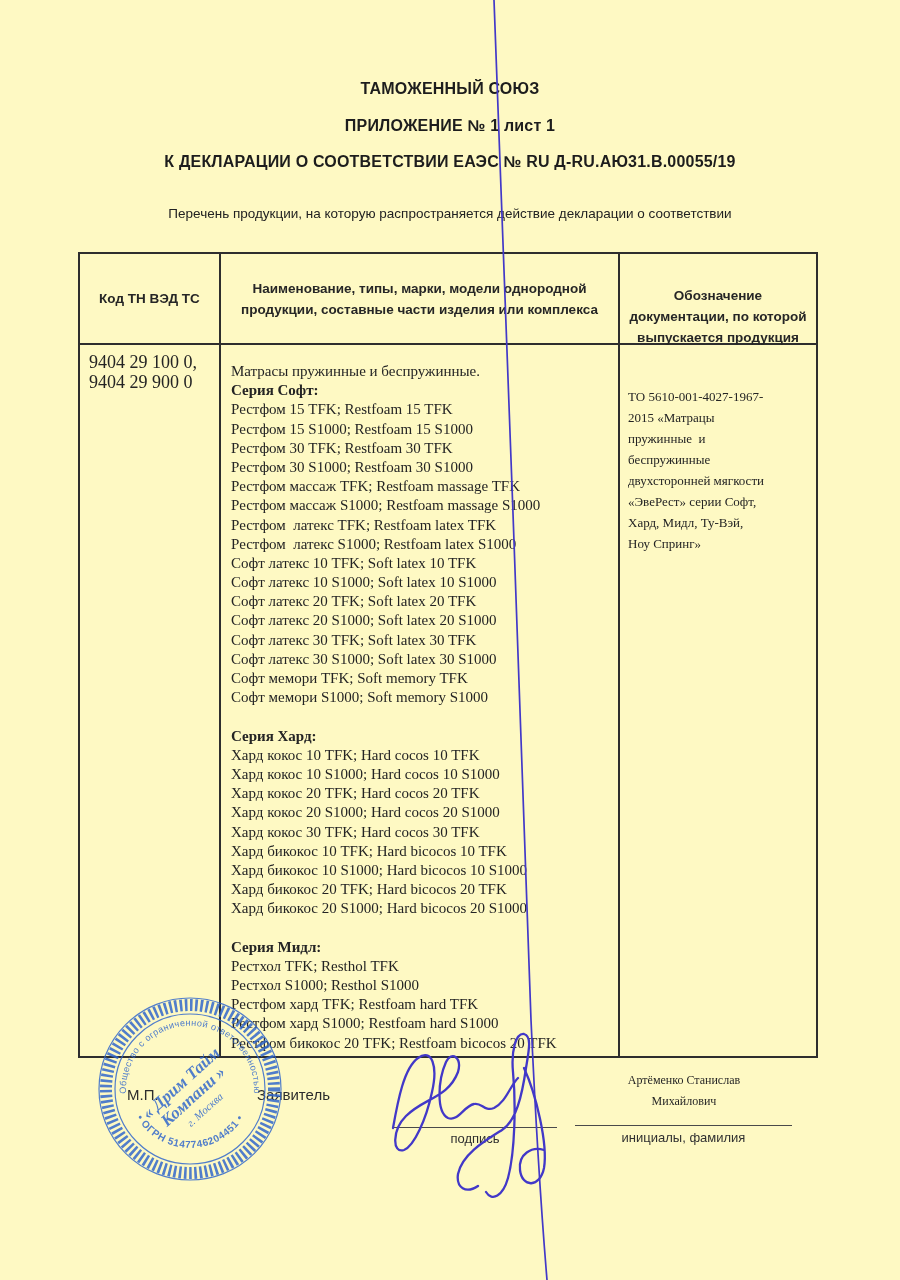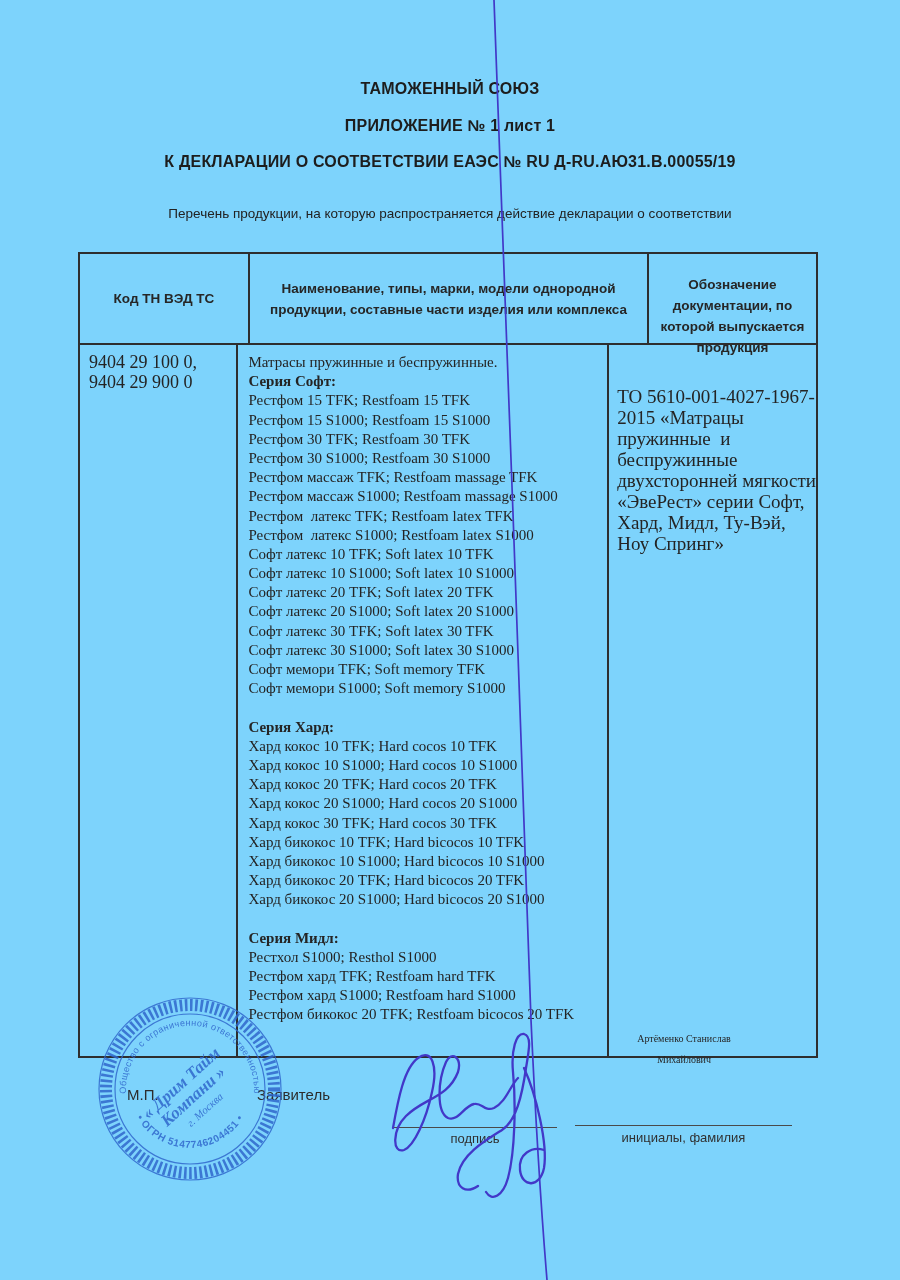--- a/index.html
+++ b/index.html
@@ -1,41 +1,41 @@
 <!DOCTYPE html>
 <html><head>
 <meta charset="utf-8">
 <style>
   html,body{margin:0;padding:0;background:#e9e9e9;}
-  .page{position:relative;width:900px;height:1280px;background:#7dd3fc;
+  .page{position:relative;width:900px;height:1280px;background:#fef9c3;
         font-family:"Liberation Serif",serif;color:#242424;overflow:hidden;margin:0 auto;}
   .ctr{position:absolute;left:0;width:900px;text-align:center;}
   .title{font-family:"Liberation Sans",sans-serif;font-weight:bold;font-size:16px;color:#1d1d1d;letter-spacing:.2px;}
   .subtitle{font-family:"Liberation Sans",sans-serif;font-weight:normal;font-size:13.5px;color:#222;}
   .tbl{position:absolute;left:78px;top:252px;width:740px;height:806px;border:2px solid #2e2e2e;box-sizing:border-box;}
   .trow{display:flex;box-sizing:border-box;}
   .thead{height:91px;border-bottom:2px solid #2e2e2e;}
   .tbody{height:711px;}
-  .c1{width:170px;box-sizing:border-box;border-right:2px solid #2e2e2e;}
+  .c1{width:141px;box-sizing:border-box;border-right:2px solid #2e2e2e;}
   .c2{width:399px;box-sizing:border-box;border-right:2px solid #2e2e2e;}
   .c3{flex:1;box-sizing:border-box;margin-top:35px;}
   .th{display:flex;align-items:center;justify-content:center;text-align:center;
       font-family:"Liberation Sans",sans-serif;font-weight:bold;font-size:13.5px;line-height:21px;color:#262626;padding:2px 8px;}
   .code-cell{padding:8px 0 0 9px;font-size:18px;}
   .cline{height:19.5px;line-height:19.5px;white-space:pre;}
-  .prod-cell{padding:8px 0 0 10px;font-size:15px;}
+  .prod-cell{padding:17px 0 0 10px;font-size:15px;}
   .pline{height:19.2px;line-height:19.2px;white-space:pre;}
   .pline.b{font-weight:bold;}
-  .doc-cell{padding:6px 0 0 8px;font-size:19px;}
+  .doc-cell{padding:6px 0 0 8px;font-size:13px;}
   .dline{height:21px;line-height:21px;white-space:pre;}
   .foot-label{position:absolute;font-family:"Liberation Sans",sans-serif;font-size:15px;color:#2c2c2c;}
   .sig-rule{position:absolute;border-top:1.4px solid #4a4a4a;height:0;}
   .caption{position:absolute;font-family:"Liberation Sans",sans-serif;font-size:13px;color:#303030;text-align:center;}
-  .name-block{position:absolute;left:575px;top:1028px;width:218px;text-align:center;
-              font-size:10px;line-height:21px;color:#262626;}
+  .name-block{position:absolute;left:575px;top:1070px;width:218px;text-align:center;
+              font-size:12px;line-height:21px;color:#262626;}
   .overlay{position:absolute;left:0;top:0;pointer-events:none;}
   .stamp-svg{position:absolute;left:88px;top:987px;pointer-events:none;opacity:.84;}
 </style>
 </head>
 <body>
 
 <div class="page">
 
   <div class="ctr title" style="top:80px;">ТАМОЖЕННЫЙ СОЮЗ</div>
   <div class="ctr title" style="top:117px;">ПРИЛОЖЕНИЕ № 1 лист 1</div>
@@ -78,20 +78,21 @@
           <div class="pline">Хард кокос 10 S1000; Hard cocos 10 S1000</div>
           <div class="pline">Хард кокос 20 TFK; Hard cocos 20 TFK</div>
           <div class="pline">Хард кокос 20 S1000; Hard cocos 20 S1000</div>
           <div class="pline">Хард кокос 30 TFK; Hard cocos 30 TFK</div>
           <div class="pline">Хард бикокос 10 TFK; Hard bicocos 10 TFK</div>
           <div class="pline">Хард бикокос 10 S1000; Hard bicocos 10 S1000</div>
           <div class="pline">Хард бикокос 20 TFK; Hard bicocos 20 TFK</div>
           <div class="pline">Хард бикокос 20 S1000; Hard bicocos 20 S1000</div>
           <div class="pline">&nbsp;</div>
           <div class="pline b">Серия Мидл:</div>
+          <div class="pline">Рестхол TFK; Resthol TFK</div>
           <div class="pline">Рестхол S1000; Resthol S1000</div>
           <div class="pline">Рестфом хард TFK; Restfoam hard TFK</div>
           <div class="pline">Рестфом хард S1000; Restfoam hard S1000</div>
           <div class="pline">Рестфом бикокос 20 TFK; Restfoam bicocos 20 TFK</div>
         </div>
       <div class="c3 doc-cell">
           <div class="dline">ТО 5610-001-4027-1967-</div>
           <div class="dline">2015 «Матрацы</div>
           <div class="dline">пружинные  и</div>
           <div class="dline">беспружинные</div>

